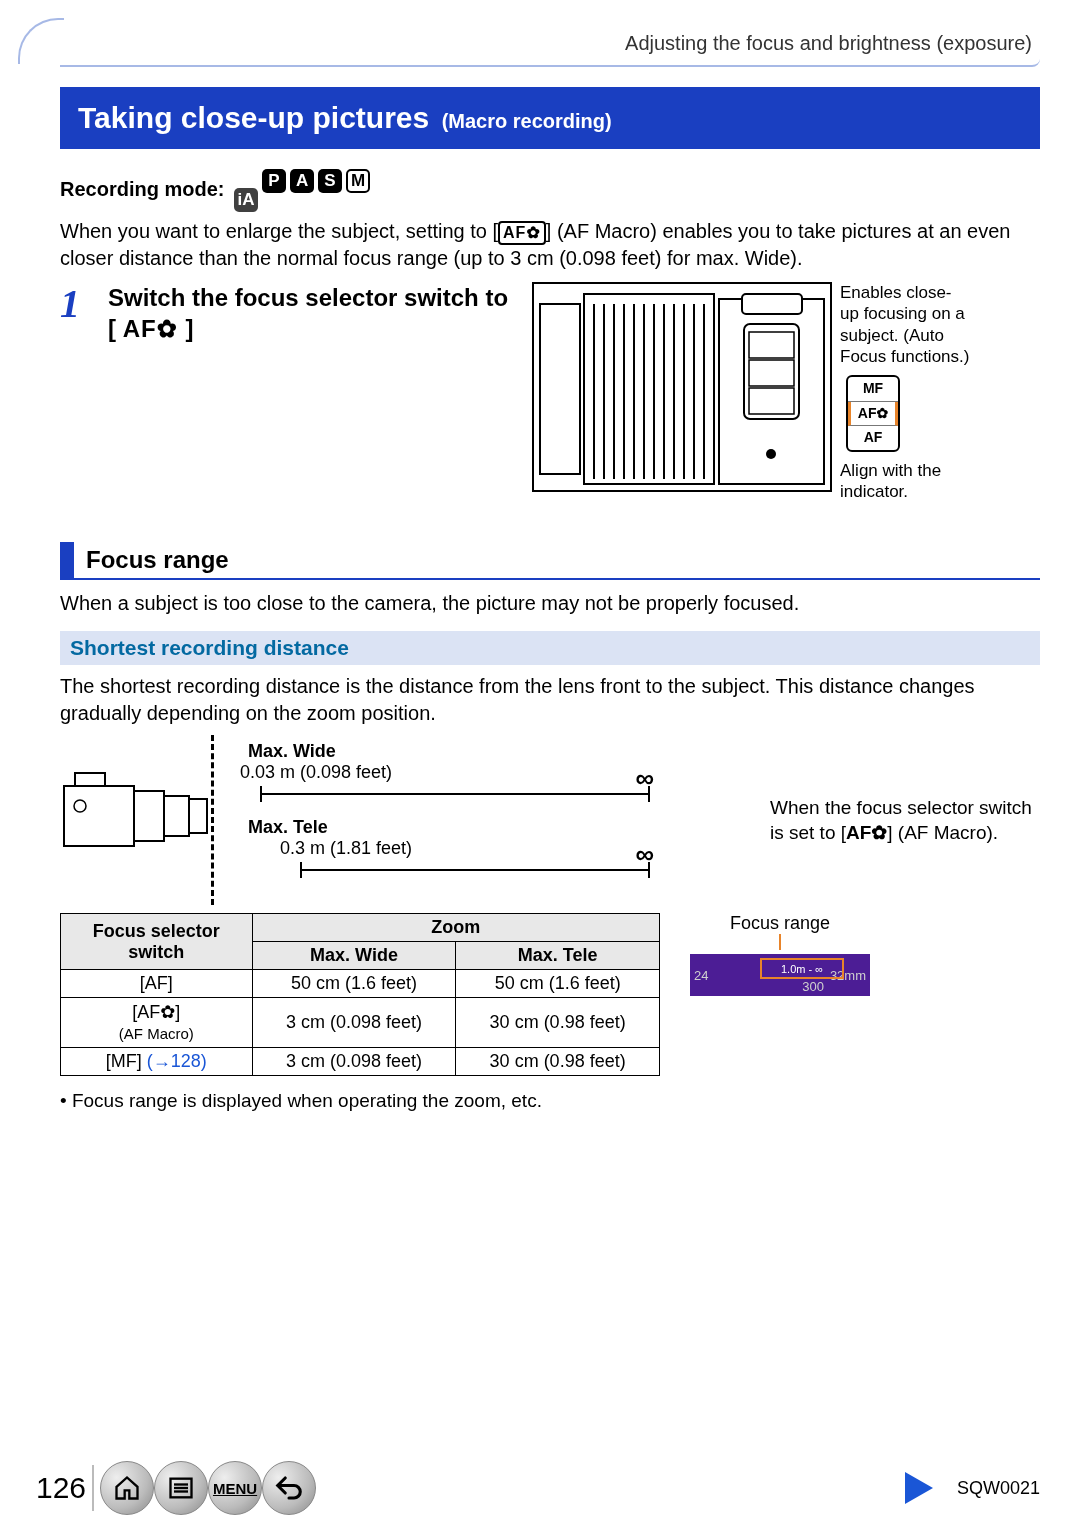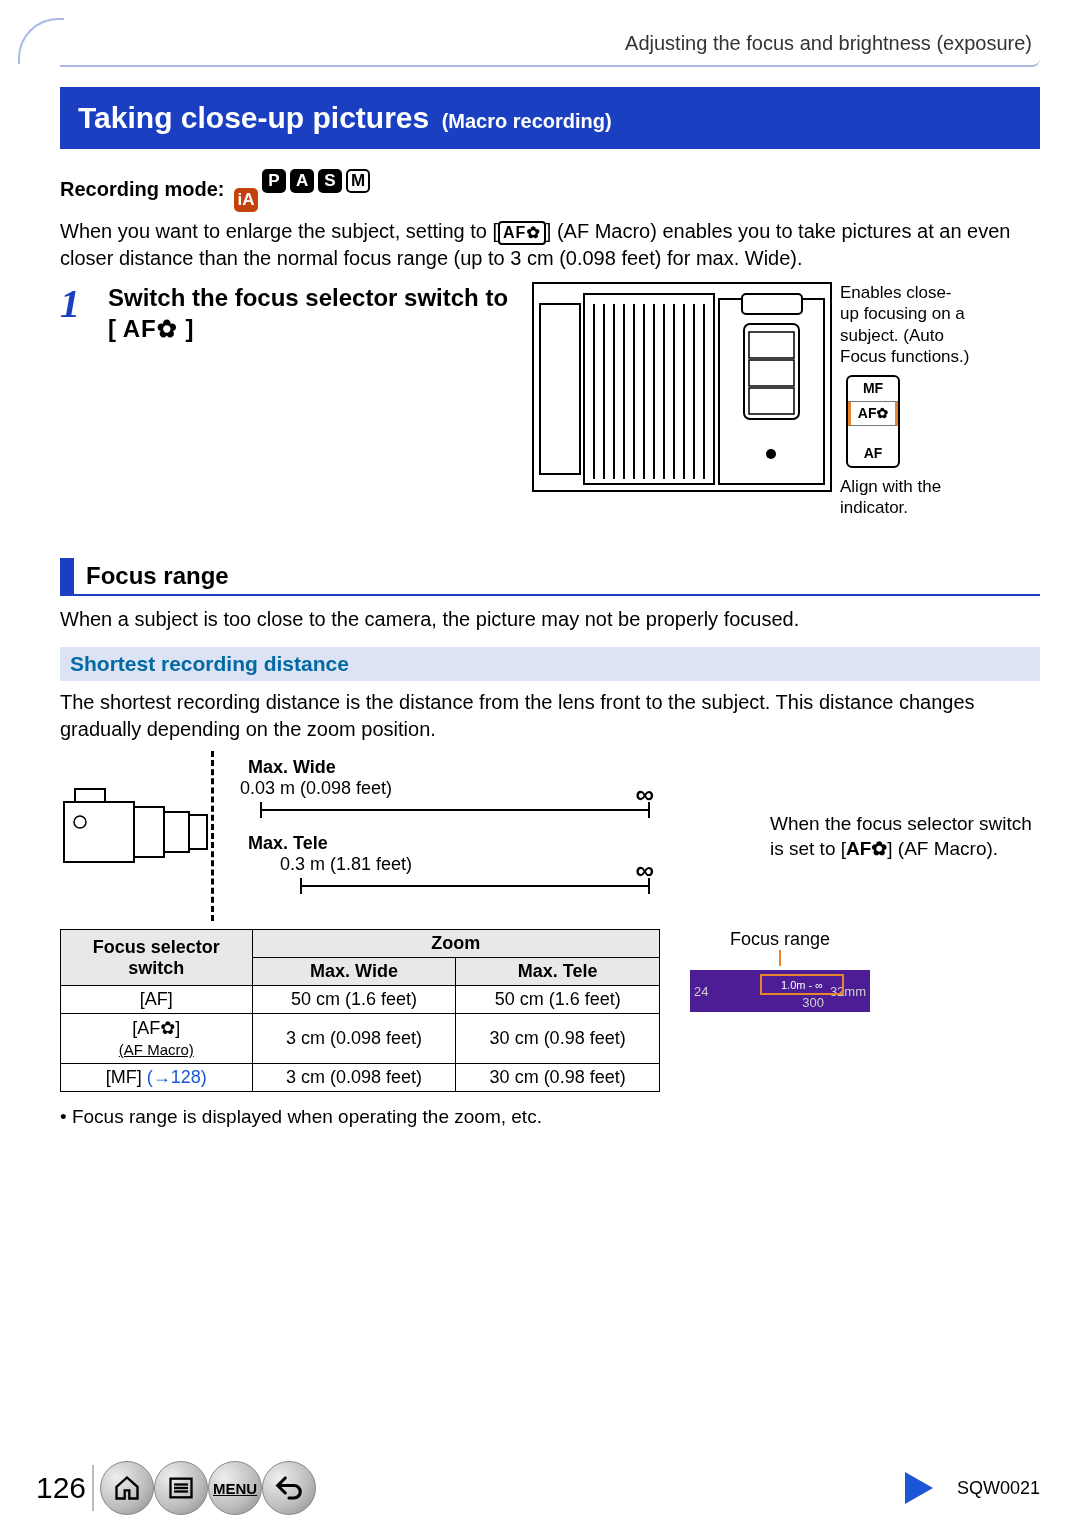--- a/index.html
+++ b/index.html
@@ -44,21 +44,21 @@
   .title-sub  { font-size: 20px; margin-left: 8px; font-weight: bold; }
   .rec-mode-line { margin-top: 20px; font-size: 20px; }
   .rec-mode-line b { font-weight: bold; }
   .mode-icons { display: inline-flex; gap: 4px; vertical-align: middle; margin-left: 4px;}
   .mode-icon {
     width: 24px; height: 24px;
     border-radius: 5px;
     display: inline-flex; align-items: center; justify-content: center;
     font-size: 17px; font-weight: bold;
   }
-  .mode-icon.grey { background:#c2410c; color:#fff;margin-top:19px; }
+  .mode-icon.grey { background:#404040; color:#fff;margin-top:19px; }
   .mode-icon.black { background:#000; color:#fff; }
   .mode-icon.outline { background:#fff; color:#000; border:2px solid #000; box-sizing:border-box; }
   .intro { font-size: 20px; margin-top: 6px; line-height: 1.35; }
   .afmacro-inline {
     display:inline-flex; align-items:center; border:2px solid #000;
     border-radius:4px; padding:0 3px; font-size:16px; height:20px;
     font-weight:bold; letter-spacing:1px;
   }
   .step-row { display: flex; margin-top: 10px; gap: 18px; }
   .step-num {
@@ -87,21 +87,21 @@
     line-height:1.25;
   }
   .switch-graphic {
     width: 50px; margin: 8px 0 8px 6px;
     border:2px solid #000; border-radius:6px;
     display:flex; flex-direction:column;
     font-size:14px; font-weight:bold;
     text-align:center;
   }
   .switch-graphic div { padding: 3px 2px; border-bottom:1px solid #777;}
-  .switch-graphic div:last-child { border-bottom:none;margin-top:16px; }
+  .switch-graphic div:last-child { border-bottom:none; }
   .switch-graphic .mid { background:#fff; border-left:3px solid #e8842a; border-right:3px solid #e8842a;}
   .section-header {
     border-left: 14px solid #1a3fc1;
     border-bottom: 2px solid #1a3fc1;
     padding: 4px 0 4px 12px;
     font-size: 24px;
     font-weight: bold;
     margin-top: 40px;
     margin-bottom: 10px;
   }
@@ -139,21 +139,21 @@
     border-collapse: collapse;
     width: 600px;
     font-size: 18px;
   }
   table.focus th, table.focus td {
     border: 1px solid #000;
     padding: 3px 8px;
     text-align: center;
   }
   table.focus th { background:#e8e8e8; font-weight:bold; }
-  .af-label-small {font-size:15px;text-decoration:underline;}
+  .af-label-small {font-size:15px;}
   .link-blue { color:#1a56d6; }
   .focus-range-preview {
     width: 180px;
     display:flex; flex-direction:column; align-items:center;
     font-size:18px;
   }
   .preview-img {
     width:180px; height:42px; background:#4c1d95;
     position:relative; margin-top:4px;
     display:flex; align-items:center; justify-content:space-between;

